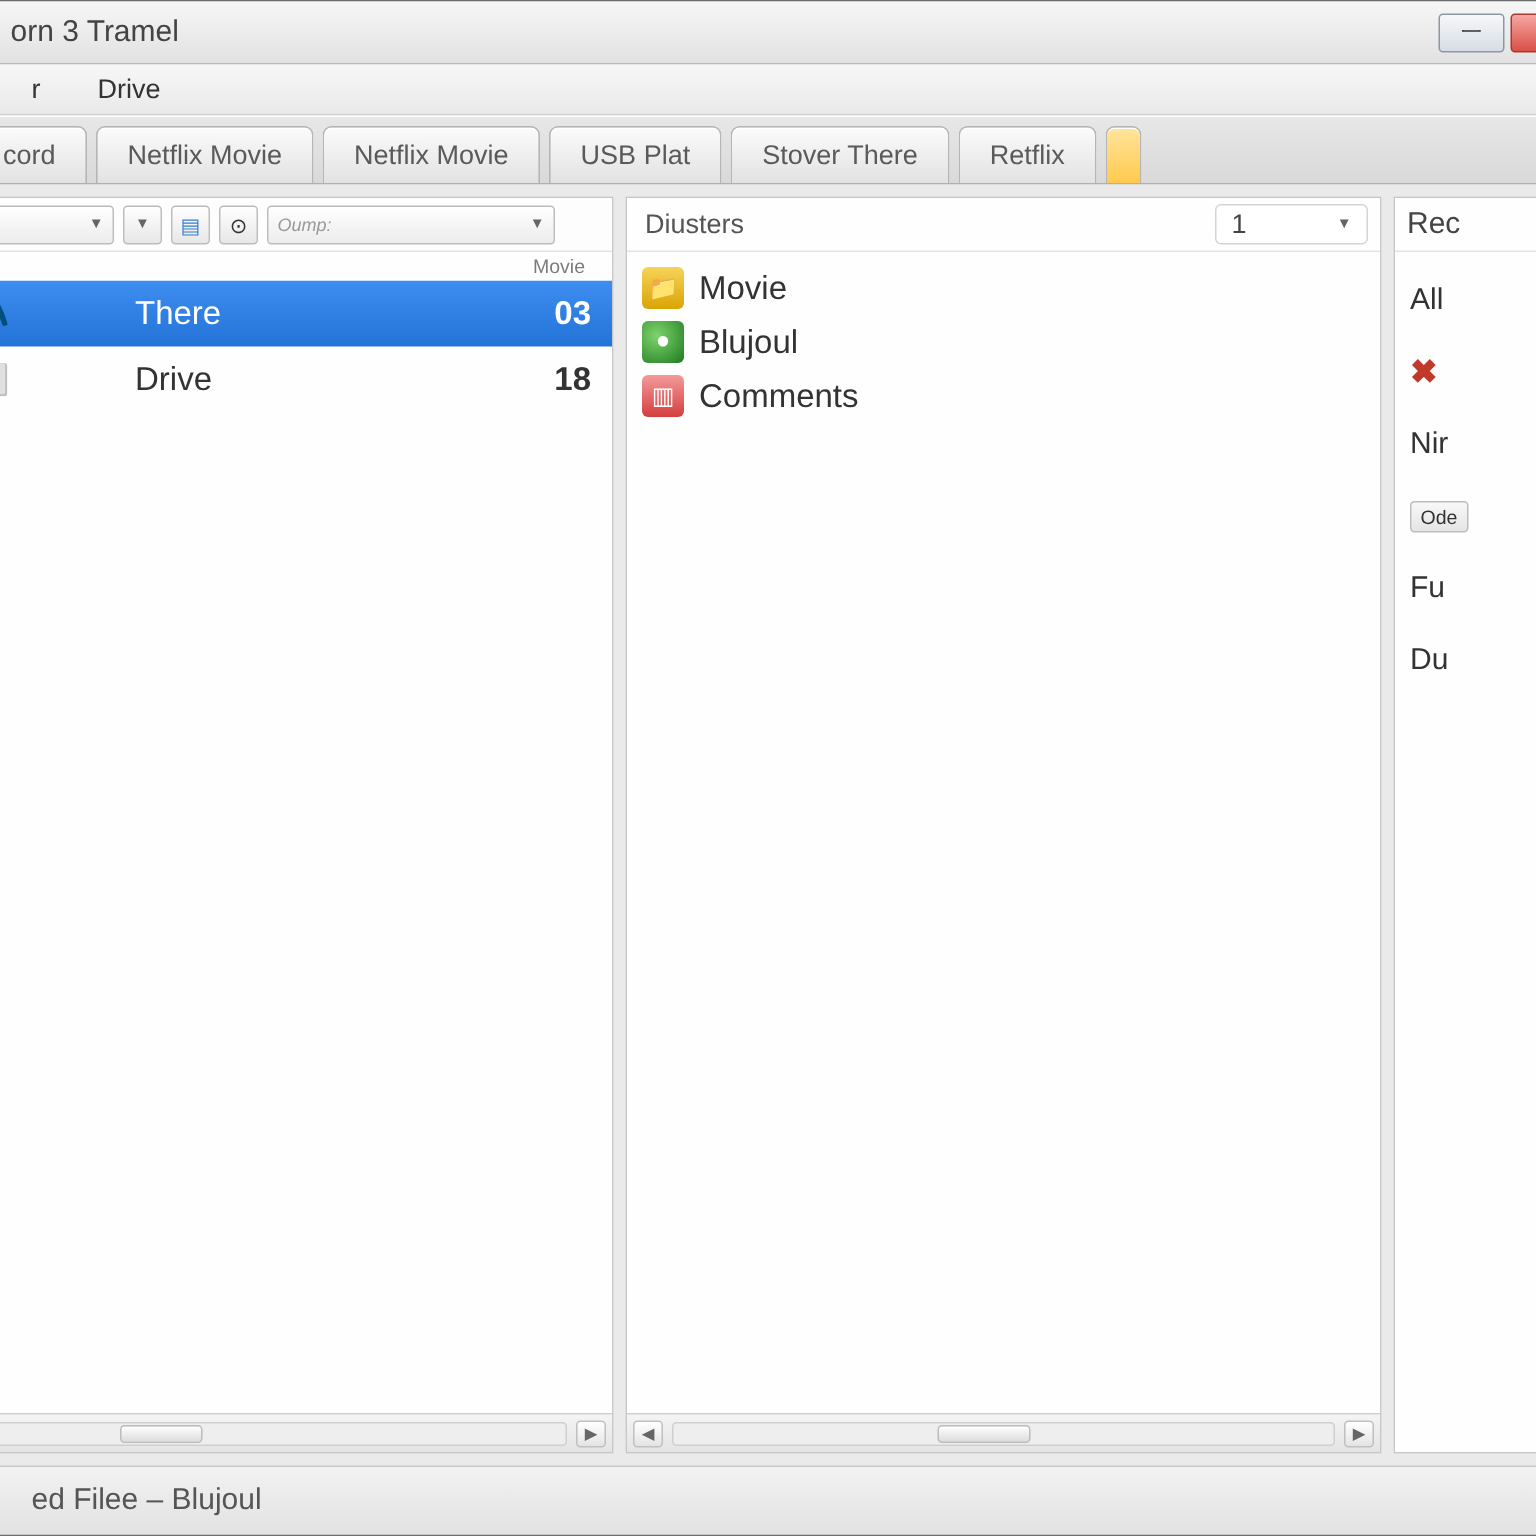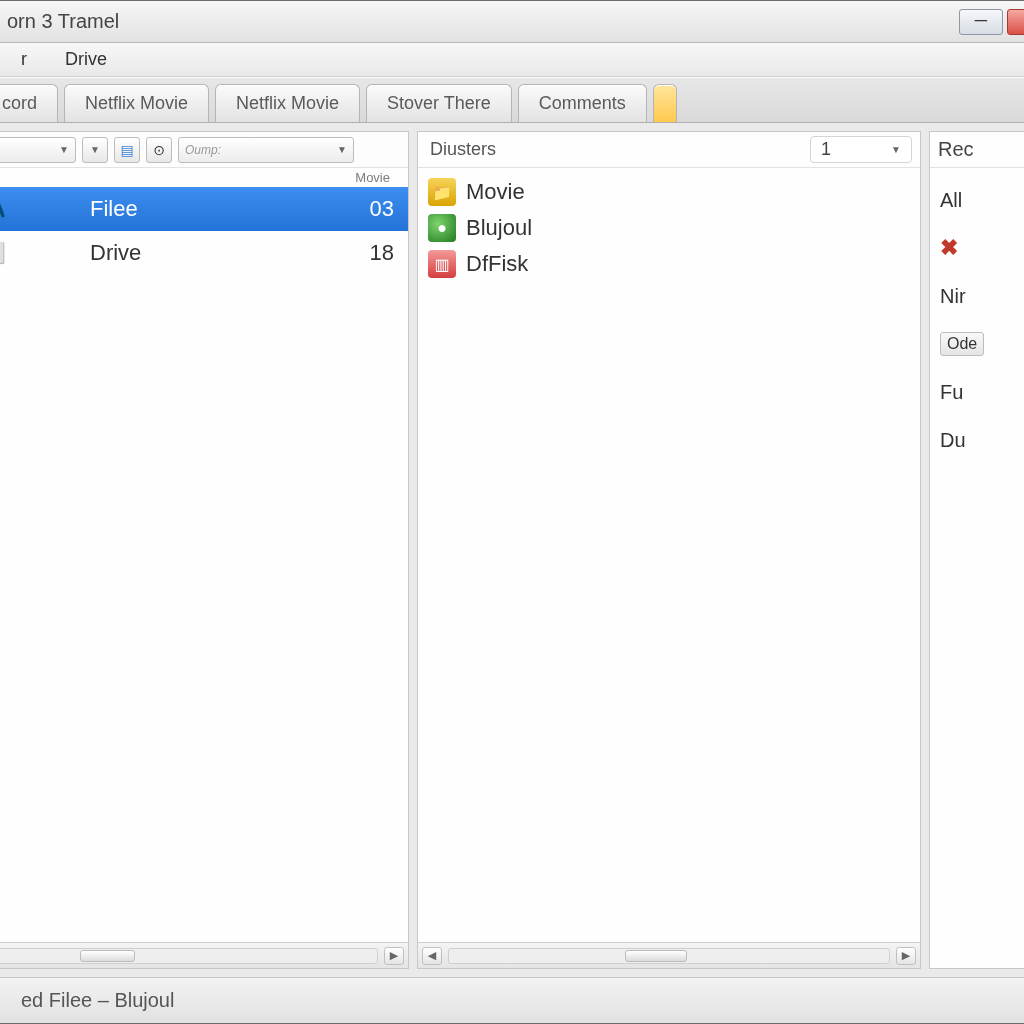--- a/index.html
+++ b/index.html
@@ -105,40 +105,40 @@
   display: inline-flex; align-items: center; justify-content: center;
   padding: 0 4px;
 }
 .combo {
   height: 26px; width: 100px;
   background: linear-gradient(#fff,#ececec);
   border: 1px solid #bcbcbc; border-radius: 3px;
   display: inline-flex; align-items: center; justify-content: space-between;
   padding: 0 6px; font-size: 12px; color: #999;
 }
-.combo.wider { width: 176px; }
+.combo.wider { width: 192px; }
 .chev { font-size: 10px; color: #666; }
 .headerrow {
   display: flex; justify-content: flex-end;
   padding: 2px 18px; font-size: 13px; color: #7c7c7c;
 }
 .listarea { flex: 1; overflow: hidden; }
 .row {
   display: flex; align-items: center;
   height: 44px;
   padding: 0 14px 0 8px;
   font-size: 22px; color: #333;
 }
 .row.sel {
   background: linear-gradient(#3d8ef0, #2473d8);
   color: #fff;
 }
 .row .ic { width: 32px; display: flex; justify-content: center; font-size: 20px; }
 .row .name { flex: 1; padding-left: 80px; }
-.row .val { width: 60px; text-align: right; }
+.row .val { width: 60px; text-align: right; font-weight: bold; }
 
 .mid .mtoolbar {
   height: 36px;
   display: flex; align-items: center; justify-content: space-between;
   padding: 4px 8px;
   border-bottom: 1px solid #e3e3e3;
   font-size: 18px; color: #555;
 }
 .mid .mtoolbar .mtitle { padding-left: 4px; }
 .mid .mtoolbar .mselect {
@@ -159,21 +159,21 @@
 }
 .m0 { background: linear-gradient(#f7d358,#d9a404); }
 .m1 { background: radial-gradient(circle at 35% 35%, #7ed46d, #1f7a1f); }
 .m2 { background: linear-gradient(#f49a9a,#d43e3e); }
 
 .right .rbody { flex: 1; padding: 8px 10px; font-size: 20px; color: #333; }
 .right .rtitle { font-size: 20px; color: #444; padding: 6px 8px; border-bottom: 1px solid #e3e3e3;}
 .rline { height: 48px; display: flex; align-items: center; }
 .rline .ricon { width: 28px; color: #c0392b; font-weight: bold; font-size: 22px; }
 .rbtn {
-  font-size: 16px; padding: 2px 6px;
+  font-size: 13px; padding: 2px 6px;
   background: linear-gradient(#f8f8f8,#e5e5e5);
   border: 1px solid #bcbcbc; border-radius: 3px;
 }
 
 .hscroll {
   height: 26px; background: linear-gradient(#f4f4f4,#e4e4e4);
   border-top: 1px solid #cfcfcf;
   display: flex; align-items: center; justify-content: space-between;
   padding: 0 4px;
 }
@@ -223,22 +223,23 @@
 
   <div class="menubar">
     <div class="menuitem first">r</div>
     <div class="menuitem">Drive</div>
   </div>
 
   <div class="tabbar">
     <div class="tab first">cord</div>
     <div class="tab">Netflix Movie</div>
     <div class="tab">Netflix Movie</div>
+    <div class="tab">USB Plat</div>
     <div class="tab">Stover There</div>
-    <div class="tab">Comments</div>
+    <div class="tab">Retflix</div>
     <div class="tab last" style="width:24px;padding:6px"></div>
   </div>
 
   <div class="body">
 
     <div class="panel left">
       <div class="toolbar">
         <div class="combo">
           <span></span>
           <span class="chev">▼</span>
@@ -256,21 +257,21 @@
           <span style="font-style:italic">Oump:</span>
           <span class="chev">▼</span>
         </div>
       </div>
       <div class="headerrow">
         <span>Movie</span>
       </div>
       <div class="listarea">
         <div class="row sel">
           <span class="ic">🧥</span>
-          <span class="name">Filee</span>
+          <span class="name">There</span>
           <span class="val">03</span>
         </div>
         <div class="row">
           <span class="ic">⬜</span>
           <span class="name">Drive</span>
           <span class="val">18</span>
         </div>
       </div>
       <div class="hscroll">
         <div class="track">
@@ -292,21 +293,21 @@
         <div class="mitem">
           <span class="micon m0">📁</span>
           <span>Movie</span>
         </div>
         <div class="mitem">
           <span class="micon m1">●</span>
           <span>Blujoul</span>
         </div>
         <div class="mitem">
           <span class="micon m2">▥</span>
-          <span>DfFisk</span>
+          <span>Comments</span>
         </div>
       </div>
       <div class="hscroll">
         <div class="arrow">◀</div>
         <div class="track">
             <div class="thumb" style="left:40%"></div>
           </div>
         <div class="arrow">▶</div>
       </div>
     </div>

